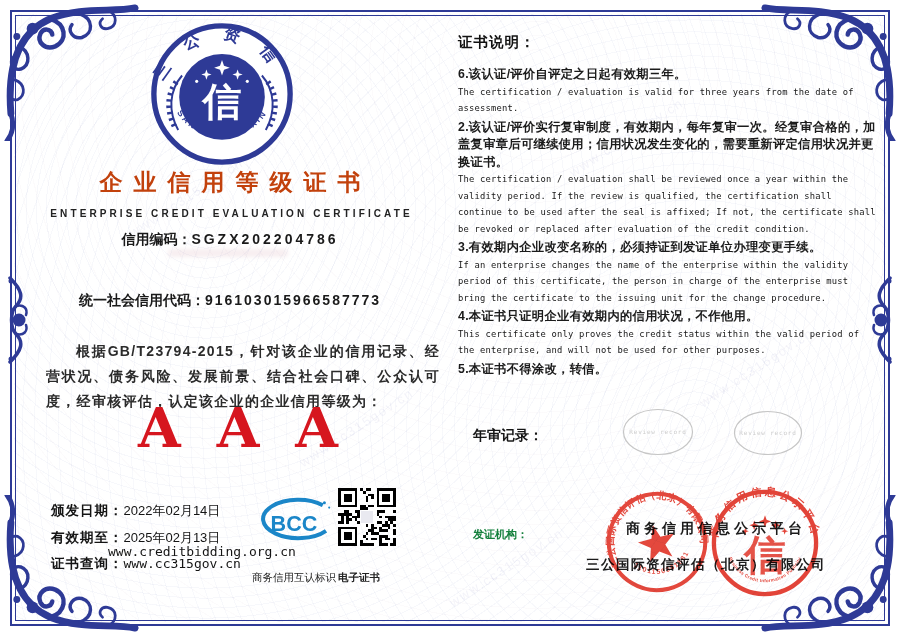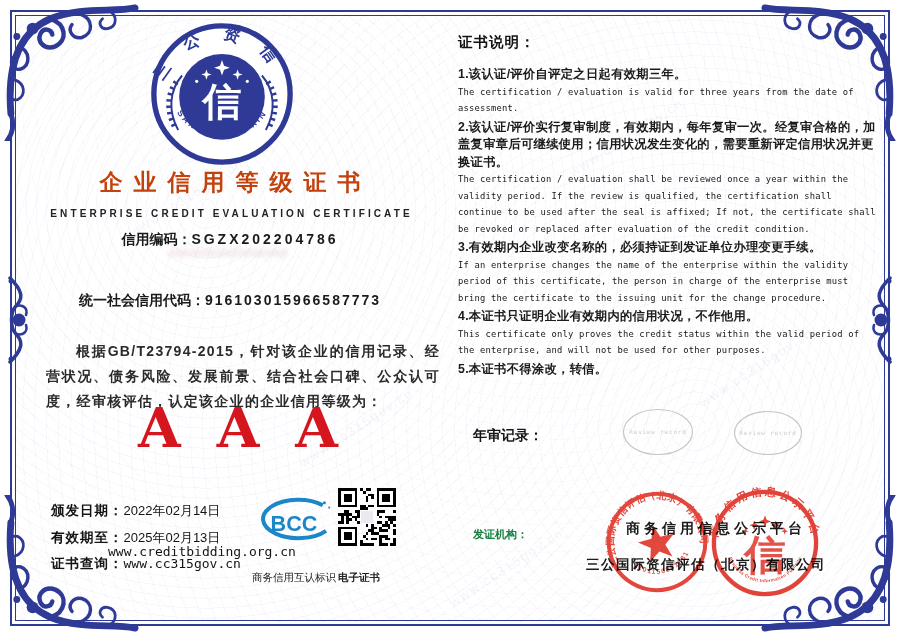--- a/index.html
+++ b/index.html
@@ -302,21 +302,21 @@
         <rect x="19" y="20" width="1" height="1" fill="#000"></rect>
         <rect x="20" y="20" width="1" height="1" fill="#000"></rect>
         <rect x="8.5" y="8.5" width="4" height="4" fill="#e9e9f0"></rect>
       </svg>
   </div>
   <div class="abs qr-cap">电子证书</div>
 
   <div class="abs instr">
     <h3>证书说明：</h3>
     <div>
-      <div class="zh">1.该认证/评价自评定之日起有效期三年。</div>
+      <div class="zh">6.该认证/评价自评定之日起有效期三年。</div>
       <div class="en mono">The certification / evaluation is valid for three years from the date of assessment.</div>
     </div>
     <div>
       <div class="zh">2.该认证/评价实行复审制度，有效期内，每年复审一次。经复审合格的，加盖复审章后可继续使用；信用状况发生变化的，需要重新评定信用状况并更换证书。</div>
       <div class="en mono">The certification / evaluation shall be reviewed once a year within the validity period. If the review is qualified,  the certification shall continue to be used after the seal is affixed; If not, the certificate shall be revoked or replaced after evaluation of the credit condition.</div>
     </div>
     <div>
       <div class="zh">3.有效期内企业改变名称的，必须持证到发证单位办理变更手续。</div>
       <div class="en mono">If an enterprise changes the name of the enterprise within the validity period of this certificate, the person in charge of the enterprise must bring the certificate to the issuing unit for the change procedure.</div>
     </div>

